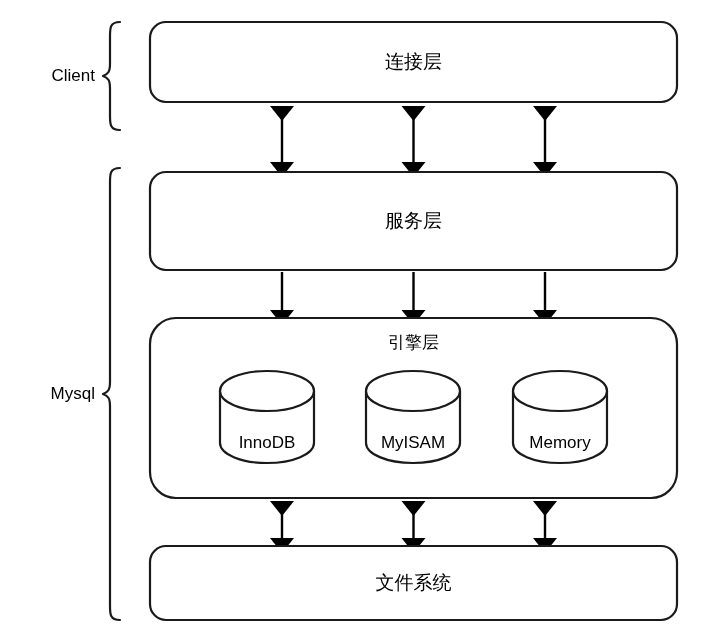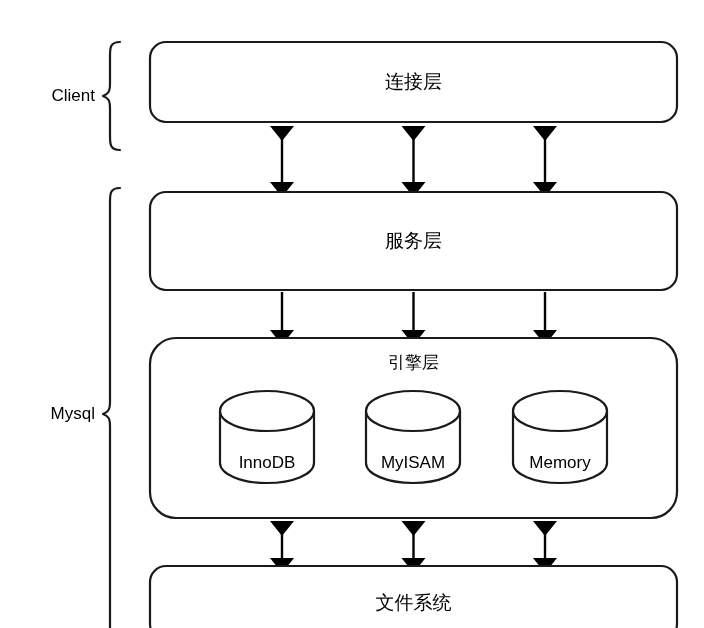--- a/index.html
+++ b/index.html
@@ -11,21 +11,20 @@
     width: 704px;
     height: 628px;
     overflow: hidden;
     font-family: "Liberation Sans", "DejaVu Sans", sans-serif;
   }
   #diagram-root {
     position: relative;
     width: 704px;
     height: 500px;
     background: #ffffff;
-    margin-top: 20px;
   }
   svg#diagram-svg {
     display: block;
     width: 704px;
     height: 628px;
   }
   .layer-box {
     fill: #ffffff;
     stroke: #1a1a1a;
     stroke-width: 2.2;

